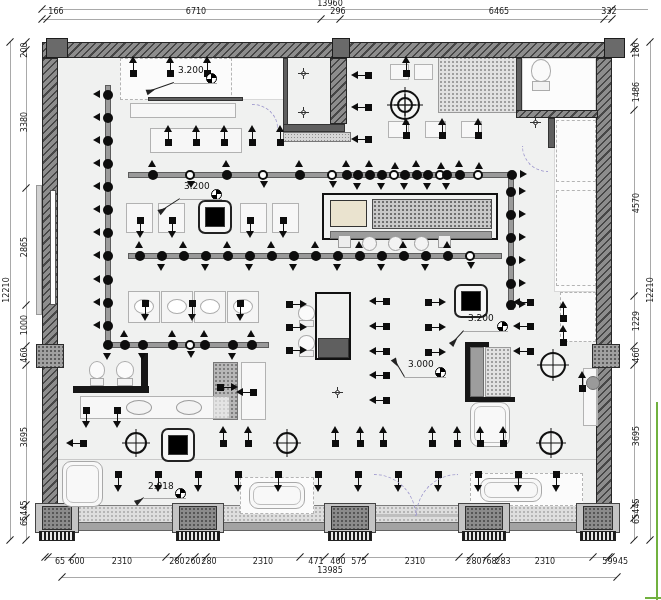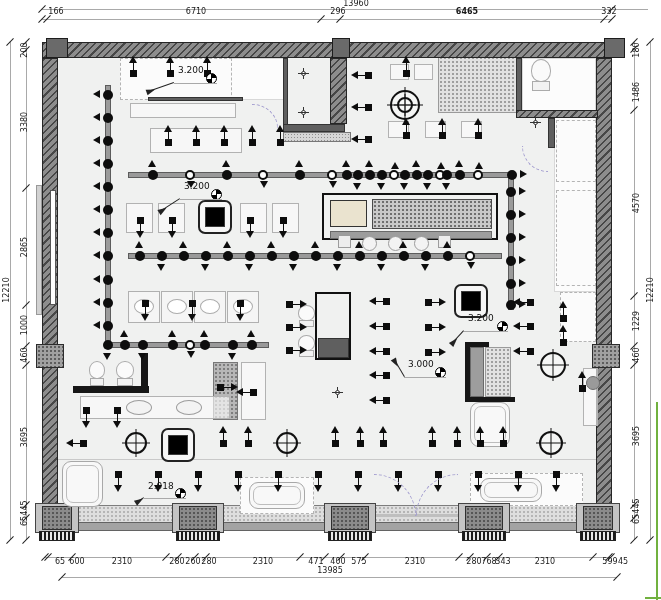--- a/index.html
+++ b/index.html
@@ -480,40 +480,40 @@
       <div class="tick" style="left: 26px; top: 540px; width: 10px; height: 1px;"></div>
       <div class="tick" style="left: 634px; top: 42px; width: 10px; height: 1px;"></div>
       <div class="tick" style="left: 634px; top: 49px; width: 10px; height: 1px;"></div>
       <div class="tick" style="left: 634px; top: 110px; width: 10px; height: 1px;"></div>
       <div class="tick" style="left: 634px; top: 296px; width: 10px; height: 1px;"></div>
       <div class="tick" style="left: 634px; top: 346px; width: 10px; height: 1px;"></div>
       <div class="tick" style="left: 634px; top: 365px; width: 10px; height: 1px;"></div>
       <div class="tick" style="left: 634px; top: 505px; width: 10px; height: 1px;"></div>
       <div class="tick" style="left: 634px; top: 518px; width: 10px; height: 1px;"></div>
       <div class="tick" style="left: 634px; top: 540px; width: 10px; height: 1px;"></div>
-      <div class="dimtext" style="left: 356px; top: 4px;">13960</div>
+      <div class="dimtext" style="left: 330px; top: 4px;">13960</div>
       <div class="dimtext" style="left: 56px; top: 12px;">166</div>
       <div class="dimtext" style="left: 196px; top: 12px;">6710</div>
       <div class="dimtext" style="left: 338px; top: 12px;">296</div>
-      <div class="dimtext" style="left: 467px; top: 12px; font-weight: bold;">6465</div>
+      <div class="dimtext" style="left: 499px; top: 12px;">6465</div>
       <div class="dimtext" style="left: 609px; top: 12px;">332</div>
       <div class="dimtext" style="left: 60px; top: 562px;">65</div>
       <div class="dimtext" style="left: 77px; top: 562px;">600</div>
       <div class="dimtext" style="left: 122px; top: 562px;">2310</div>
       <div class="dimtext" style="left: 177px; top: 562px;">280</div>
       <div class="dimtext" style="left: 193px; top: 562px;">260</div>
       <div class="dimtext" style="left: 209px; top: 562px;">280</div>
       <div class="dimtext" style="left: 263px; top: 562px;">2310</div>
       <div class="dimtext" style="left: 316px; top: 562px;">471</div>
       <div class="dimtext" style="left: 338px; top: 562px;">400</div>
       <div class="dimtext" style="left: 359px; top: 562px;">575</div>
       <div class="dimtext" style="left: 415px; top: 562px;">2310</div>
       <div class="dimtext" style="left: 474px; top: 562px;">280</div>
       <div class="dimtext" style="left: 489px; top: 562px;">768</div>
-      <div class="dimtext" style="left: 503px; top: 562px;">343</div>
+      <div class="dimtext" style="left: 503px; top: 562px;">283</div>
       <div class="dimtext" style="left: 545px; top: 562px;">2310</div>
       <div class="dimtext" style="left: 610px; top: 562px;">599</div>
       <div class="dimtext" style="left: 623px; top: 562px;">45</div>
       <div class="dimtext" style="left: 330px; top: 571px;">13985</div>
       <div class="dimtext rot" style="left: 7px; top: 290px;">12210</div>
       <div class="dimtext rot" style="left: 25px; top: 50px;">200</div>
       <div class="dimtext rot" style="left: 25px; top: 122px;">3380</div>
       <div class="dimtext rot" style="left: 25px; top: 247px;">2865</div>
       <div class="dimtext rot" style="left: 25px; top: 325px;">1000</div>
       <div class="dimtext rot" style="left: 25px; top: 355px;">460</div>

